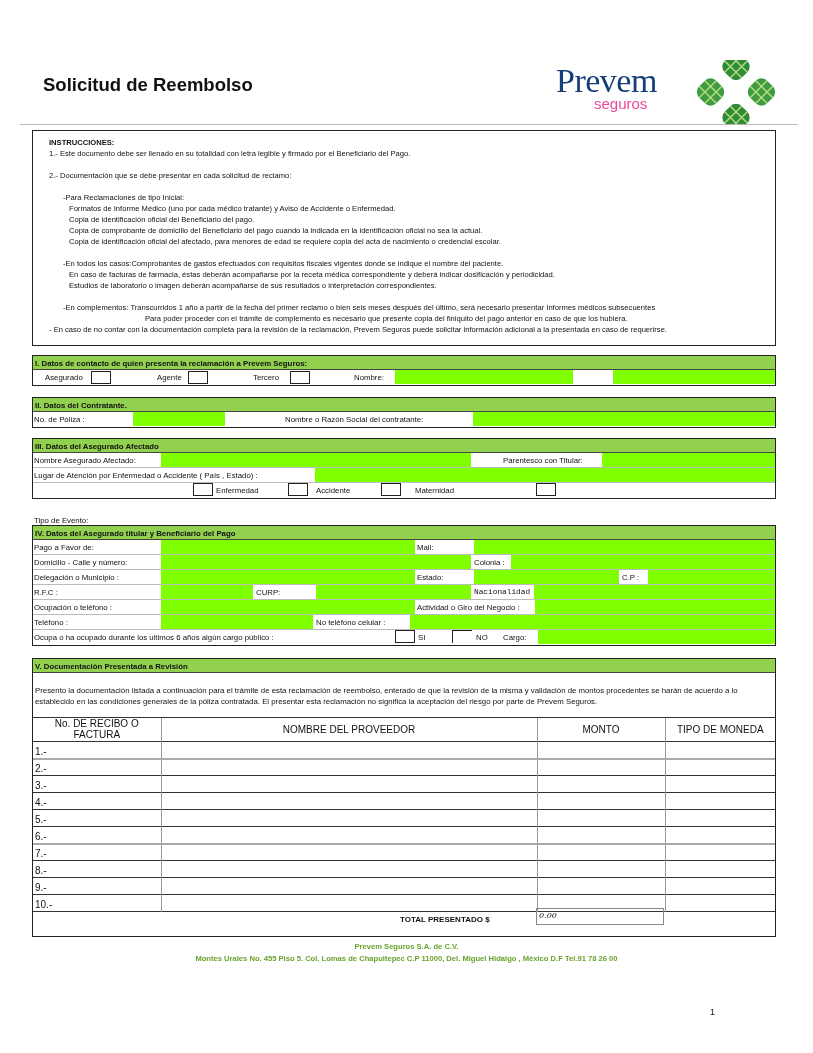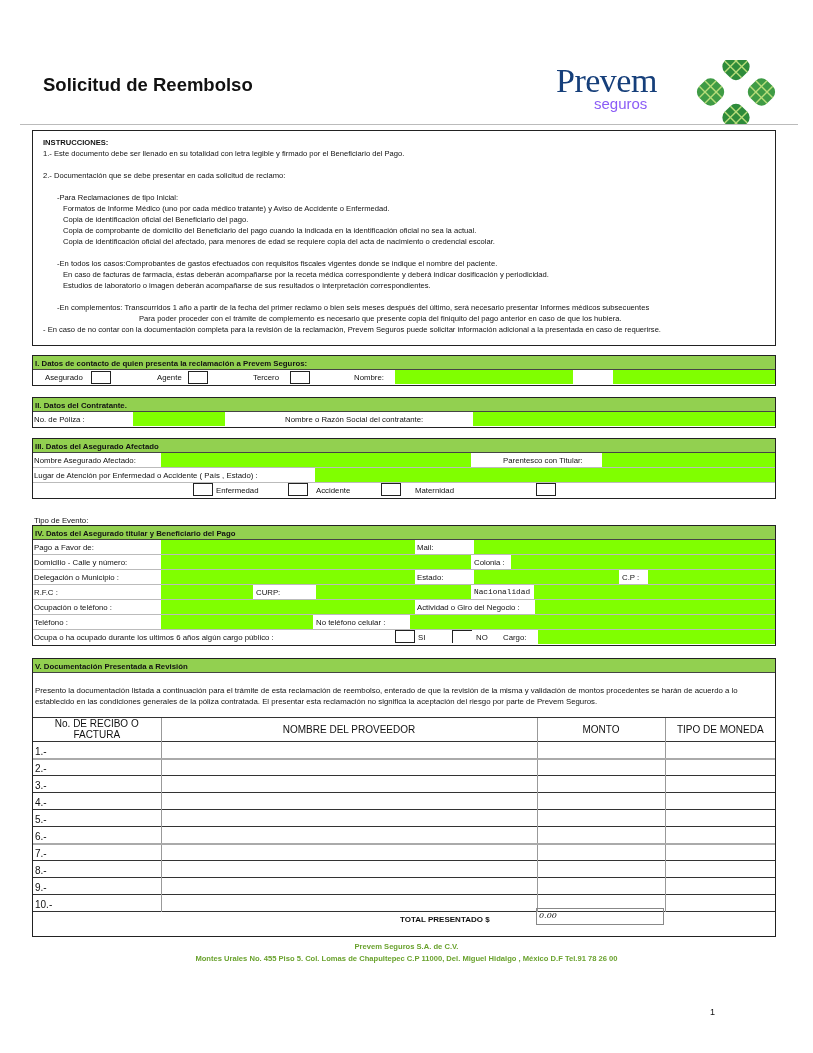--- a/index.html
+++ b/index.html
@@ -2,26 +2,26 @@
 <html><head>
 <meta charset="utf-8">
 <style>
   * { box-sizing: border-box; margin: 0; padding: 0; }
   html, body { width: 813px; height: 1053px; background: #fff; overflow: hidden; }
   body { position: relative; font-family: "Liberation Sans", sans-serif; color: #111; font-size: 8px; }
   .abs { position: absolute; }
   .title { left: 36px; top: 74px; font-size: 18.5px; font-weight: bold; color: #111; margin-left: 7px; }
   .logo { left: 552px; top: 60px; width: 230px; height: 66px; }
   .logo-text { position: absolute; left: 4px; top: 2px; font-family: "Liberation Serif", serif; font-size: 34px; color: #163f7a; letter-spacing: -0.5px; }
-  .logo-sub { position: absolute; left: 42px; top: 35px; font-size: 15px; color: #8b5cf6; }
+  .logo-sub { position: absolute; left: 42px; top: 35px; font-size: 15px; color: #ec4899; }
   .logo-clover { position: absolute; left: 140px; top: 0px; width: 88px; height: 64px; }
   .rule { left: 20px; top: 124px; width: 778px; height: 1px; background: #bbb; }
 
   .box { border: 1px solid #222; }
-  .instr { left: 32px; top: 130px; width: 744px; height: 216px; padding: 6px 10px; line-height: 11px; font-size: 7.6px; }
+  .instr { left: 32px; top: 130px; width: 744px; height: 216px; padding: 6px 16px; line-height: 11px; font-size: 7.6px; }
   .instr div { white-space: nowrap; }
   .instr .bold { font-weight: bold; }
   .gap { height: 11px; }
   .i1 { padding-left: 14px; }
   .i2 { padding-left: 20px; }
   .i3 { padding-left: 96px; }
 
   .sec { left: 32px; width: 744px; border: 1px solid #222; }
   .sec-h { height: 14px; background: #92d050; font-weight: bold; font-size: 7.8px; padding: 3px 2px 0; border-bottom: 1px solid #444; color: #111; }
   .row { position: relative; height: 15px; border-bottom: 1px solid #bbb; }

